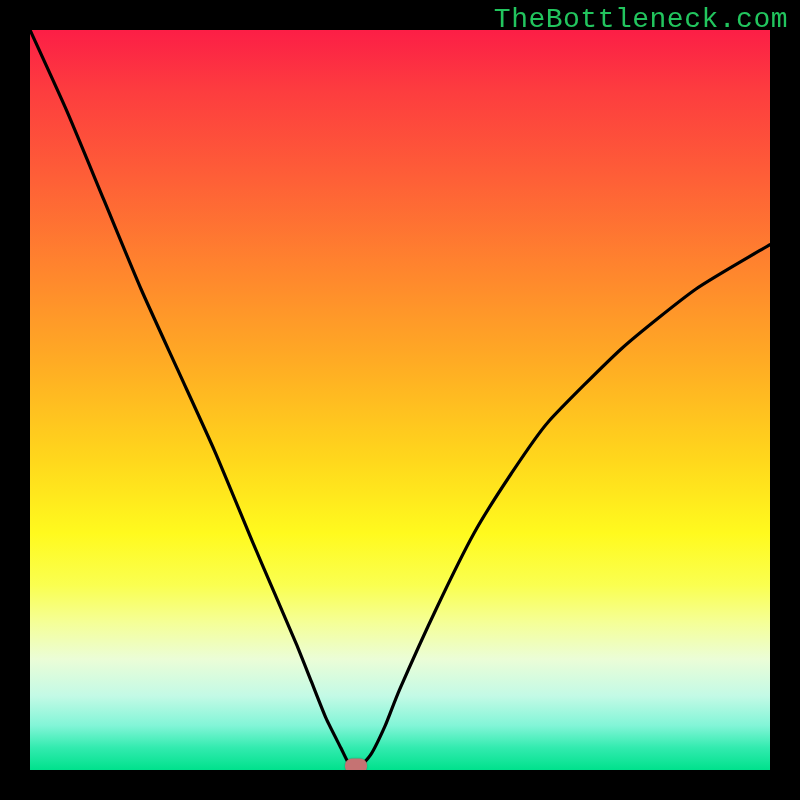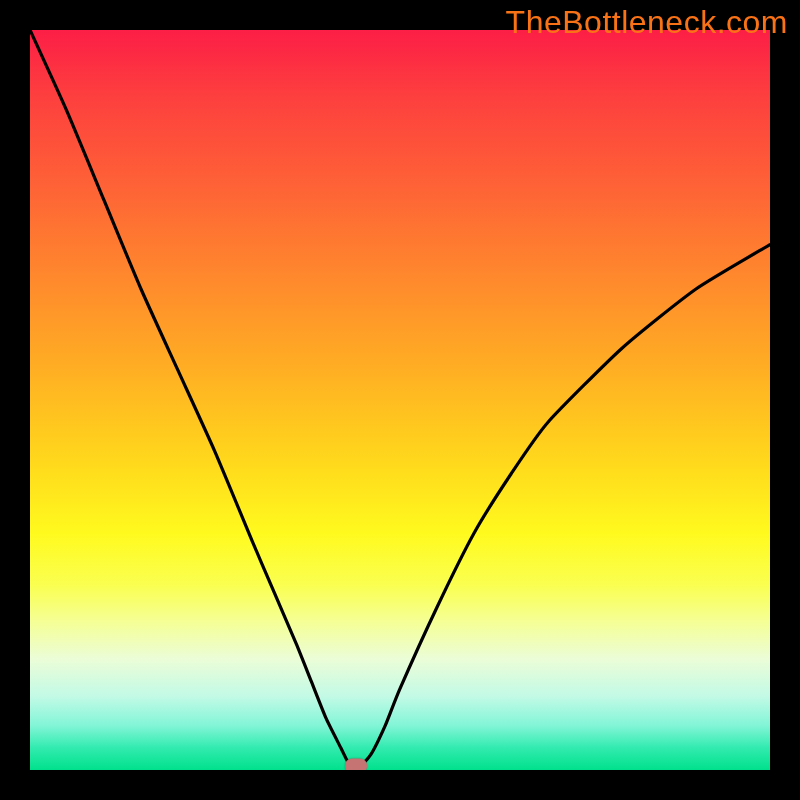--- a/index.html
+++ b/index.html
@@ -8,25 +8,26 @@
     background: #000;
     width: 800px;
     height: 800px;
     position: relative;
     font-family: Arial, Helvetica, sans-serif;
   }
   .watermark {
     position: absolute;
     top: 4px;
     right: 12px;
-    color: #f97316;
-    font-size: 32px;
+    color: #22c55e;
+    font-size: 28px;
     font-weight: 500;
     letter-spacing: 0.5px;
     z-index: 10;
+    font-family: Liberation Mono, monospace;
   }
   .plot-area {
     position: absolute;
     left: 30px;
     top: 30px;
     width: 740px;
     height: 740px;
     overflow: hidden;
   }
   .gradient-bg {

